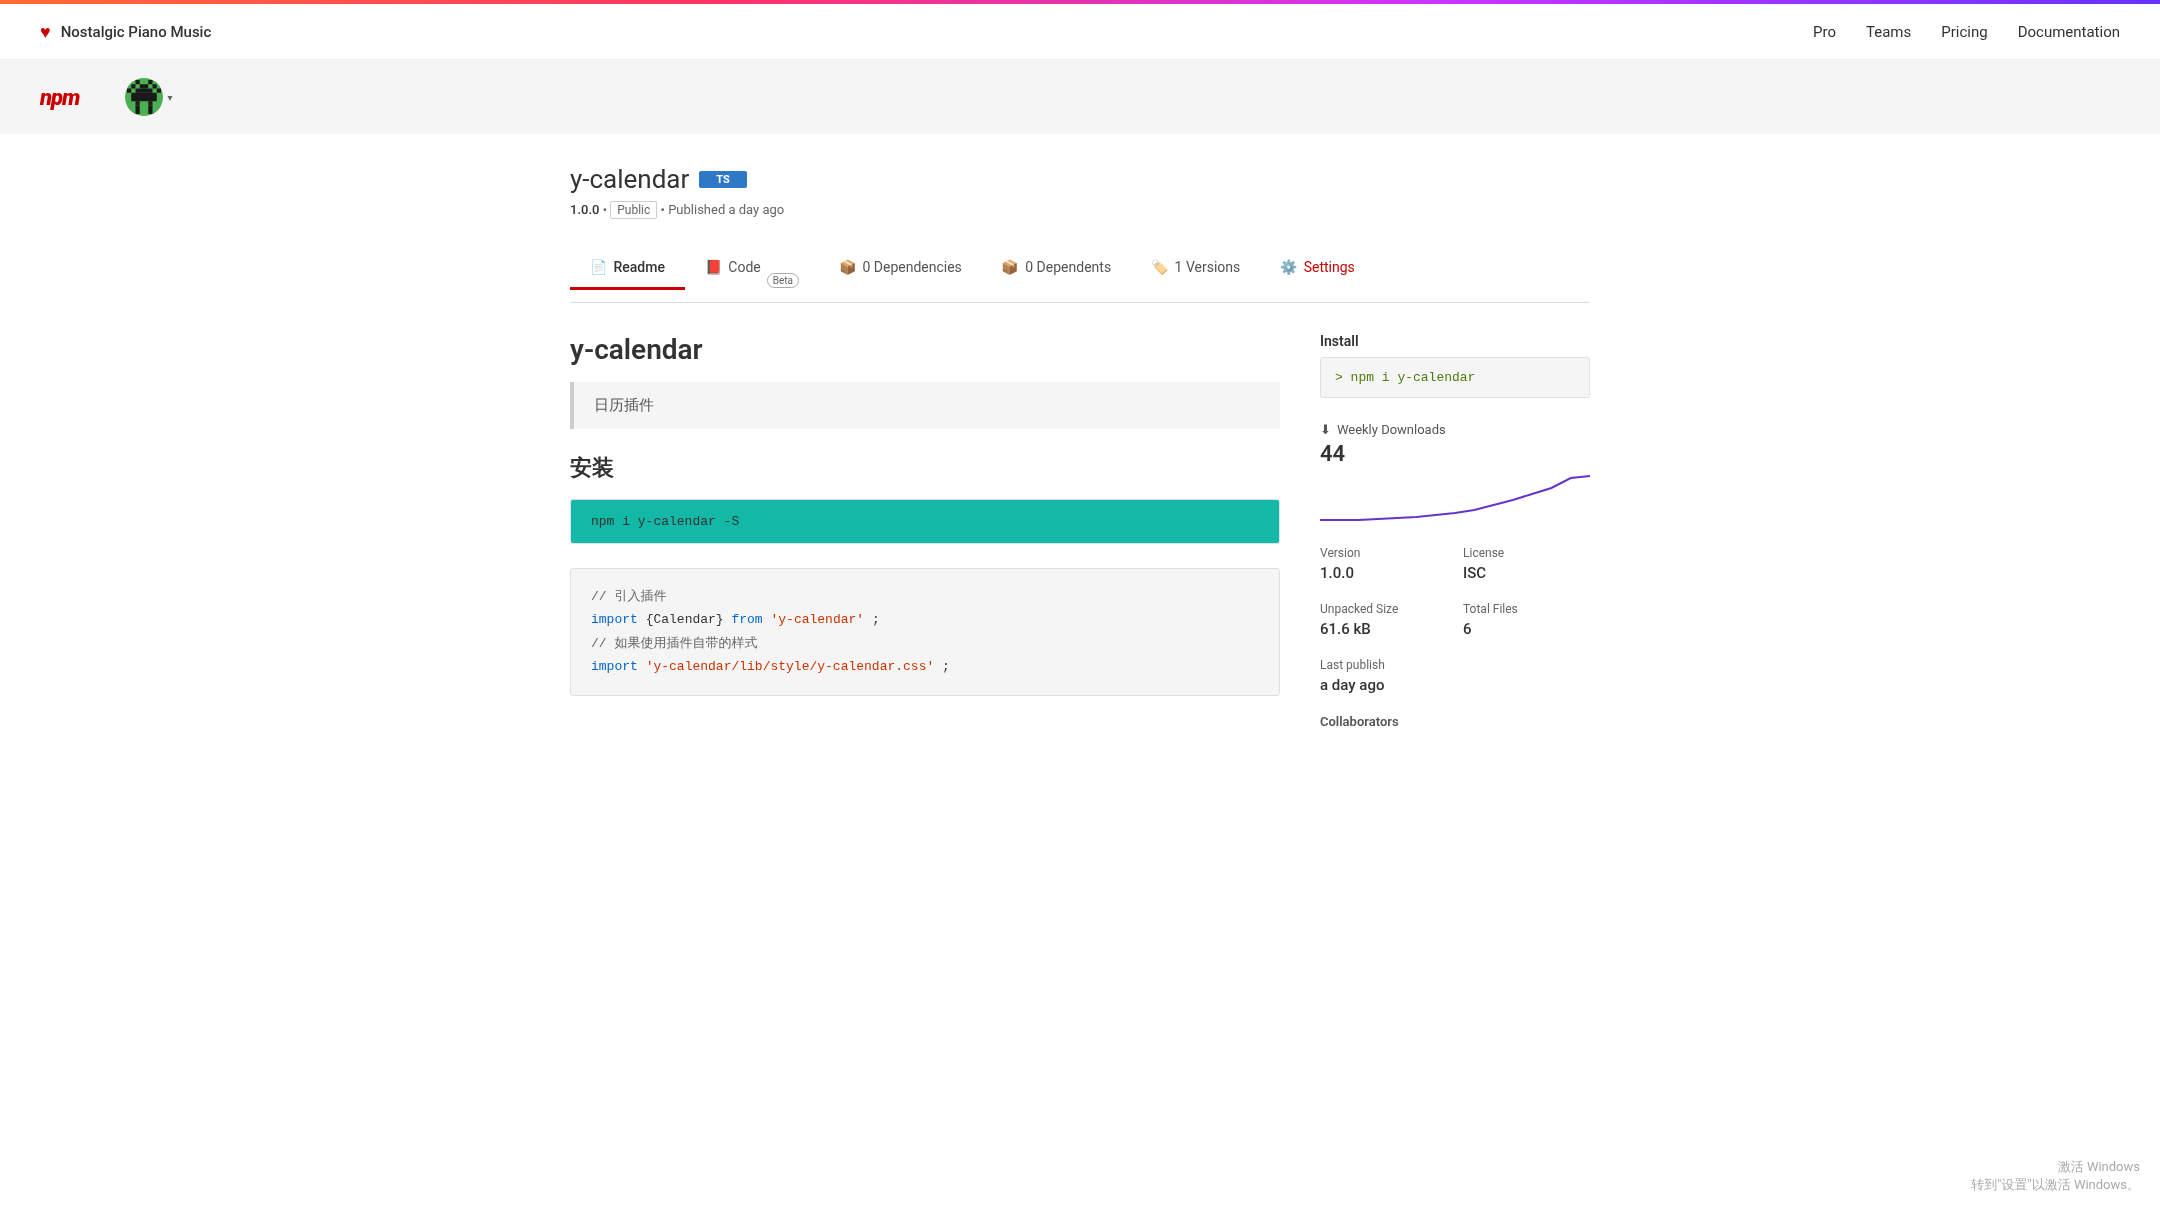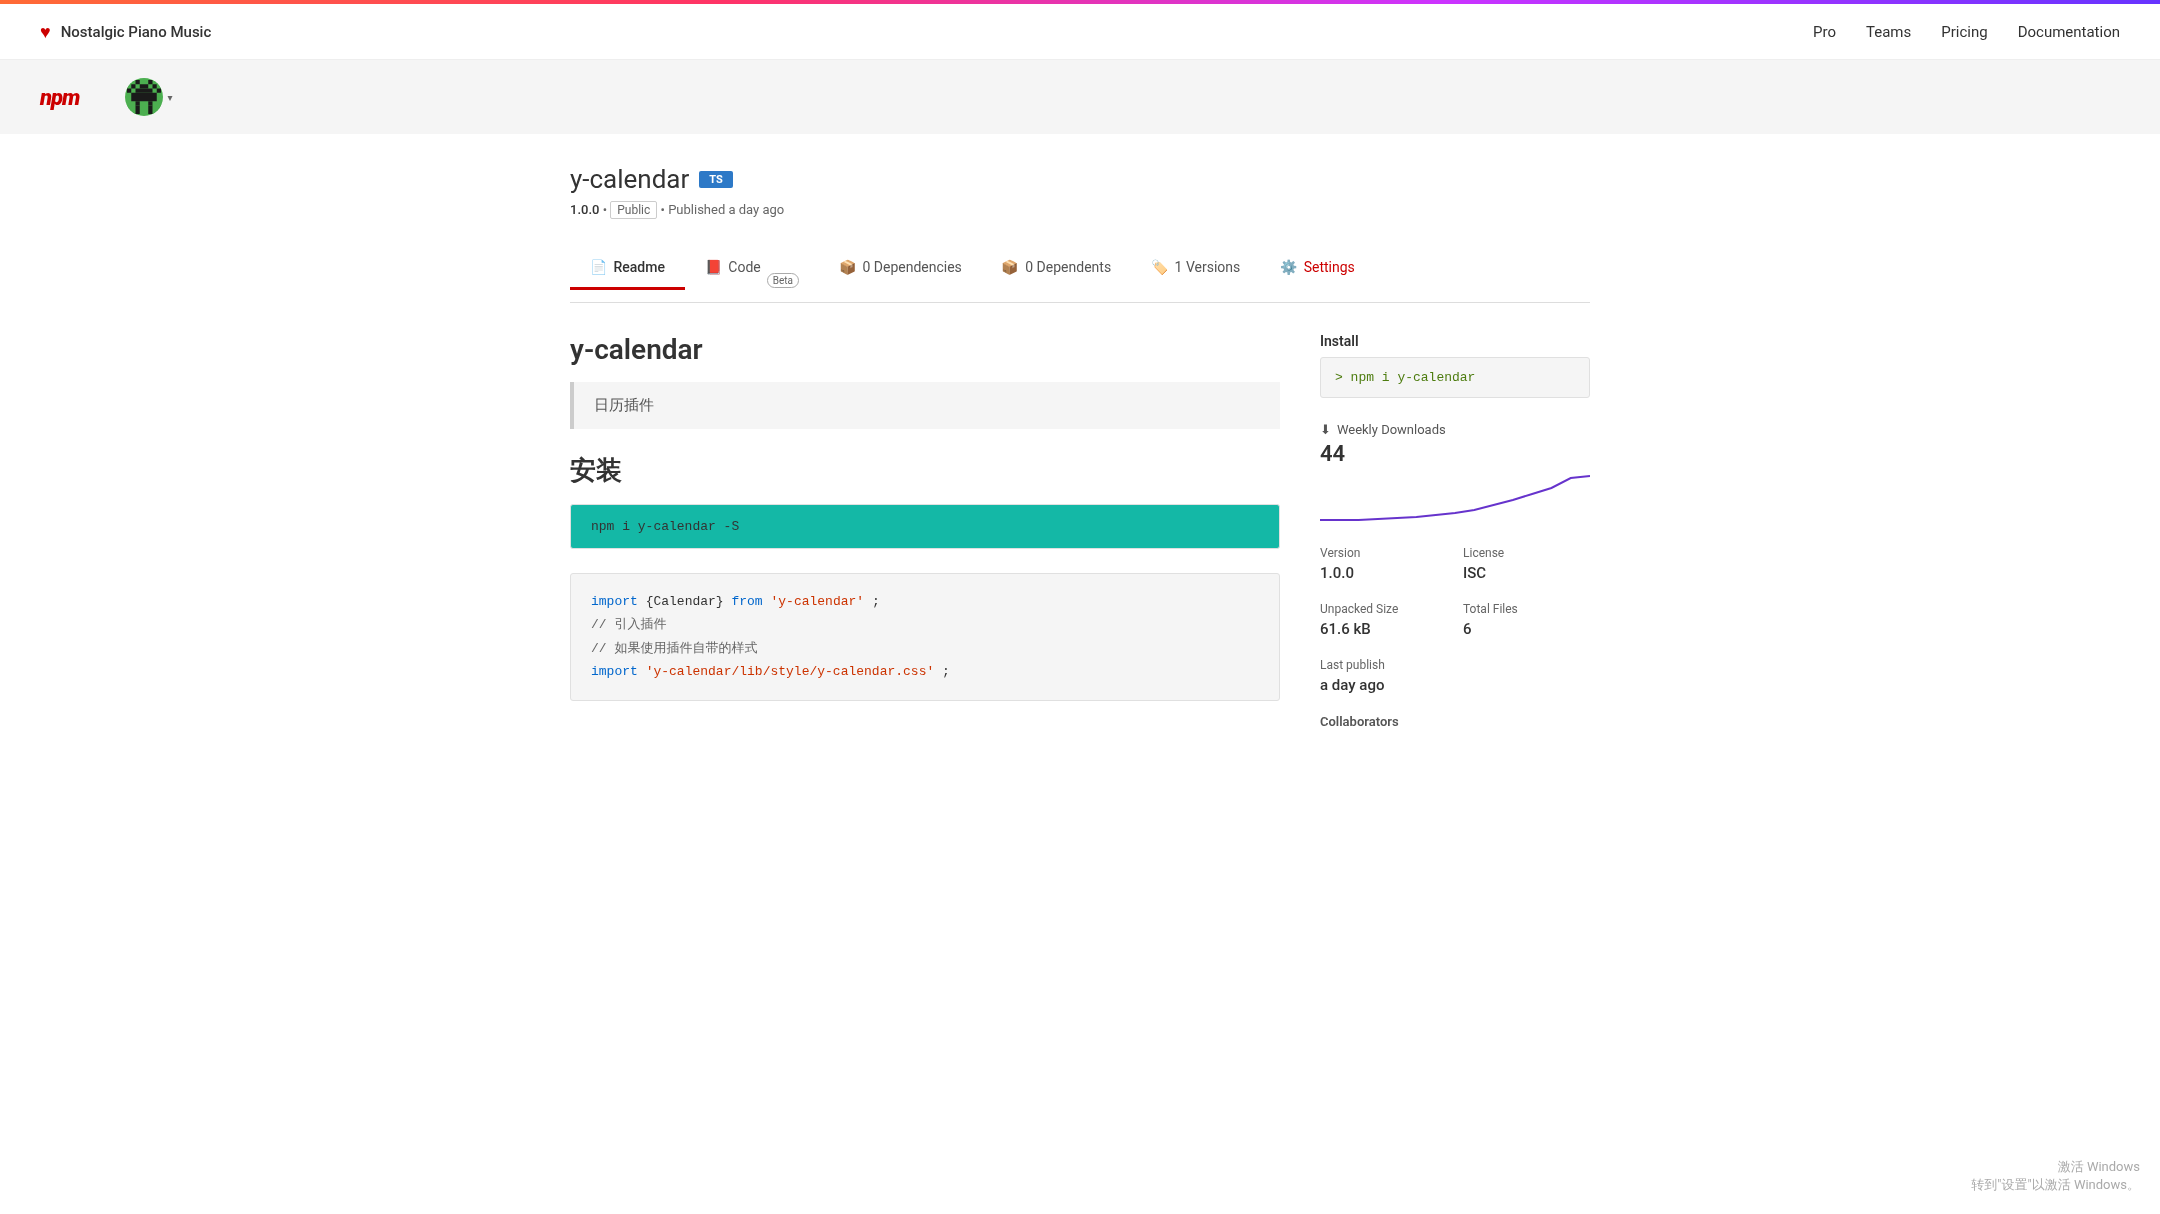--- a/index.html
+++ b/index.html
@@ -128,21 +128,21 @@
     .pkg-name {
       font-size: 26px;
       font-weight: 400;
       color: #333;
     }
     .ts-badge {
       background: #2d79c7;
       color: #fff;
       font-size: 11px;
       font-weight: 700;
-      padding: 2px 10px;
+      padding: 2px 17px;
       border-radius: 2px;
     }
     .pkg-meta {
       font-size: 13px;
       color: #666;
     }
     .pkg-meta .version { color: #333; font-weight: 500; }
     .pkg-meta .public-badge {
       color: #666;
       border: 1px solid #ccc;
@@ -209,21 +209,21 @@
     }
     .readme-description {
       background: #f5f5f5;
       border-left: 4px solid #ccc;
       padding: 14px 20px;
       color: #555;
       font-size: 15px;
       margin-bottom: 24px;
     }
     .readme-section-title {
-      font-size: 26px;
+      font-size: 22px;
       font-weight: 600;
       margin-bottom: 16px;
     }
     .code-block {
       background: #14b8a6;
       border: 1px solid #e0e0e0;
       border-radius: 3px;
       padding: 14px 20px;
       font-family: 'Courier New', monospace;
       font-size: 13px;
@@ -433,32 +433,32 @@
 
       <h3 class="readme-section-title">安装</h3>
 
       <div class="code-block">
         <span>npm i y-calendar -S</span>
       </div>
 
 
       <div class="code-block-multiline">
         <div>
+          <span class="code-comment">// 引入插件</span>
+        </div>
+        <div>
           <span class="code-keyword">import</span>
           <span> </span>
           <span>{Calendar} </span>
           <span class="code-keyword">from</span>
           <span> </span>
           <span class="code-string">'y-calendar'</span>
           <span>;</span>
         </div>
         <div>
-          <span class="code-comment">// 引入插件</span>
-        </div>
-        <div>
           <span class="code-comment">// 如果使用插件自带的样式</span>
         </div>
         <div>
           <span class="code-keyword">import</span>
           <span> </span>
           <span class="code-string">'y-calendar/lib/style/y-calendar.css'</span>
           <span>;</span>
         </div>
       </div>
     </div>

